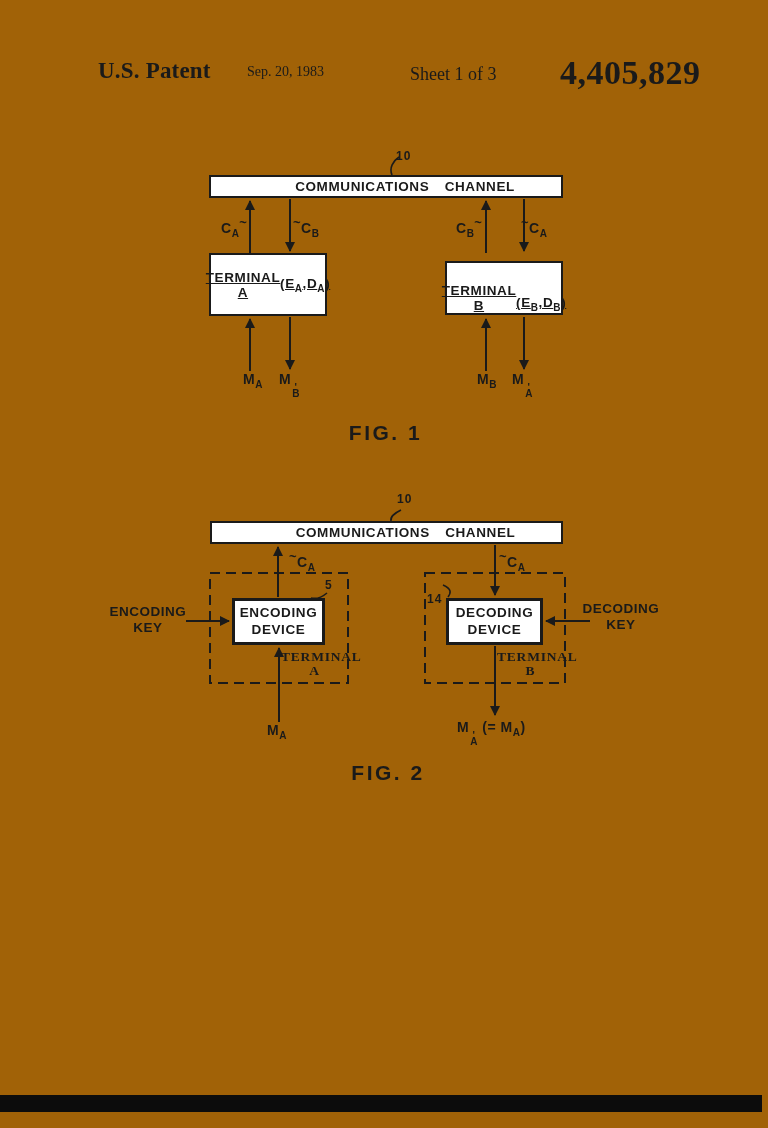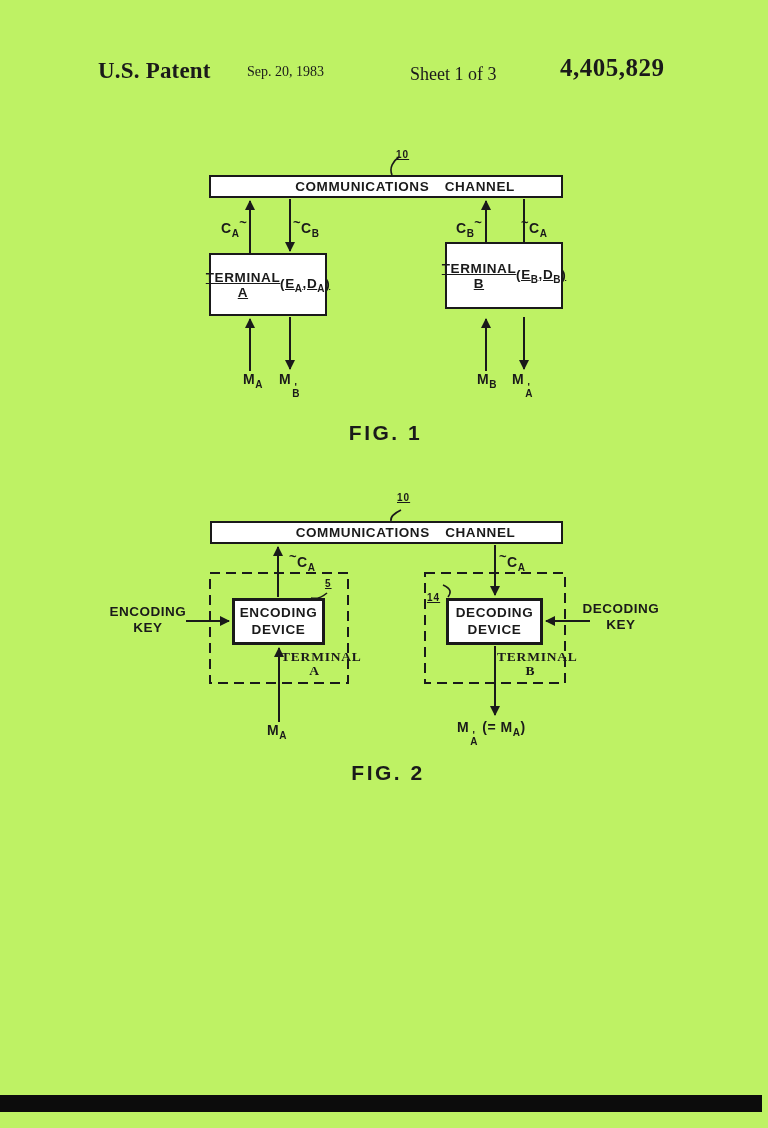--- a/index.html
+++ b/index.html
@@ -1,41 +1,41 @@
 <!DOCTYPE html>
 <html><head>
 <meta charset="utf-8">
 <style>
   * { box-sizing: border-box; }
   html,body { margin:0; padding:0; background:#ffffff; }
   .page {
-    position:relative; width:768px; height:1128px; background:#bef264;
+    position:relative; width:768px; height:1128px; background:#a16207;
     font-family:"Liberation Sans", sans-serif; color:#1a1a1a; overflow:hidden;
   }
   
   .hdr span { position:absolute; font-family:"Liberation Serif", serif; white-space:nowrap; }
   .hdr .title  { left:98px;  top:58px; font-size:23px; font-weight:700; letter-spacing:0.2px; }
   .hdr .date   { left:247px; top:64px; font-size:14px; }
   .hdr .sheet  { left:410px; top:64px; font-size:18px; }
-  .hdr .patnum { left:560px; top:54px; font-size:25px; font-weight:700; letter-spacing:0.5px; }
+  .hdr .patnum { left:560px; top:54px; font-size:34px; font-weight:700; letter-spacing:0.5px; }
   
   svg.wires { position:absolute; left:0; top:0; width:768px; height:1128px; }
   
   .box {
     position:absolute; border:2.5px solid #1a1a1a; background:#ffffff;
     display:flex; align-items:center; justify-content:center;
     font-weight:bold; letter-spacing:0.6px; text-align:center;
   }
   .channel { font-size:13.5px; word-spacing:11px; border-width:2px;padding-left:38px; }
   .terminal { flex-direction:row; font-size:13.5px;text-decoration:underline; }
   .device { flex-direction:column; gap:1px; font-size:13.5px; border-width:3px; line-height:16px; }
   
   .lbl { position:absolute; font-weight:bold; font-size:13.5px; letter-spacing:0.5px; white-space:nowrap; }
   .sym { font-size:14px; }
-  .ref { font-size:10px; letter-spacing:1px;text-decoration:underline; }
+  .ref { font-size:12px; letter-spacing:1px; }
   .sb { font-size:10px; vertical-align:-4px; }
   .tld { font-size:13px; vertical-align:6px; }
   .stk { display:inline-flex; flex-direction:column; align-items:center; vertical-align:-7px; margin-left:1px; }
   .stk .pr { font-size:10px; line-height:5px; height:5px; }
   .stk .s2 { font-size:10px; line-height:8px; height:8px; }
   .keylbl { text-align:center; line-height:16px; }
   .termlbl { text-align:center; line-height:14px; letter-spacing:0.8px;font-family:Liberation Serif, serif; }
   .caption { font-size:21px; letter-spacing:2.5px; text-align:center; }
   
   .scanbar { position:absolute; left:0; top:1095px; width:762px; height:17px; background:#0c0c0c; }
@@ -92,21 +92,21 @@
 
   <div class="lbl sym" style="left:221px;top:215px;"><span class="tld"></span><span>C</span><span class="sb">A</span><span class="tld">~</span></div>
   <div class="lbl sym" style="left:293px;top:215px;"><span class="tld">~</span><span>C</span><span class="sb">B</span><span class="tld"></span></div>
   <div class="lbl sym" style="left:456px;top:215px;"><span class="tld"></span><span>C</span><span class="sb">B</span><span class="tld">~</span></div>
   <div class="lbl sym" style="left:521px;top:215px;"><span class="tld">~</span><span>C</span><span class="sb">A</span><span class="tld"></span></div>
 
   <div class="box terminal" style="left:209px;top:253px;width:118px;height:63px;">
     <span>TERMINAL A</span>
     <span><span>(E</span><span class="sb">A</span><span>,D</span><span class="sb">A</span><span>)</span></span>
   </div>
-  <div class="box terminal" style="left:445px;top:242px;width:118px;height:67px;">
+  <div class="box terminal" style="left:445px;top:261px;width:118px;height:54px;align-items:flex-end;">
     <span>TERMINAL B</span>
     <span><span>(E</span><span class="sb">B</span><span>,D</span><span class="sb">B</span><span>)</span></span>
   </div>
 
   <div class="lbl sym" style="left:243px;top:371px;"><span>M</span><span class="sb">A</span></div>
   <div class="lbl sym" style="left:279px;top:371px;"><span>M</span><span class="stk">
         <span class="pr">'</span>
         <span class="s2">B</span>
       </span></div>
   <div class="lbl sym" style="left:477px;top:371px;"><span>M</span><span class="sb">B</span></div>

